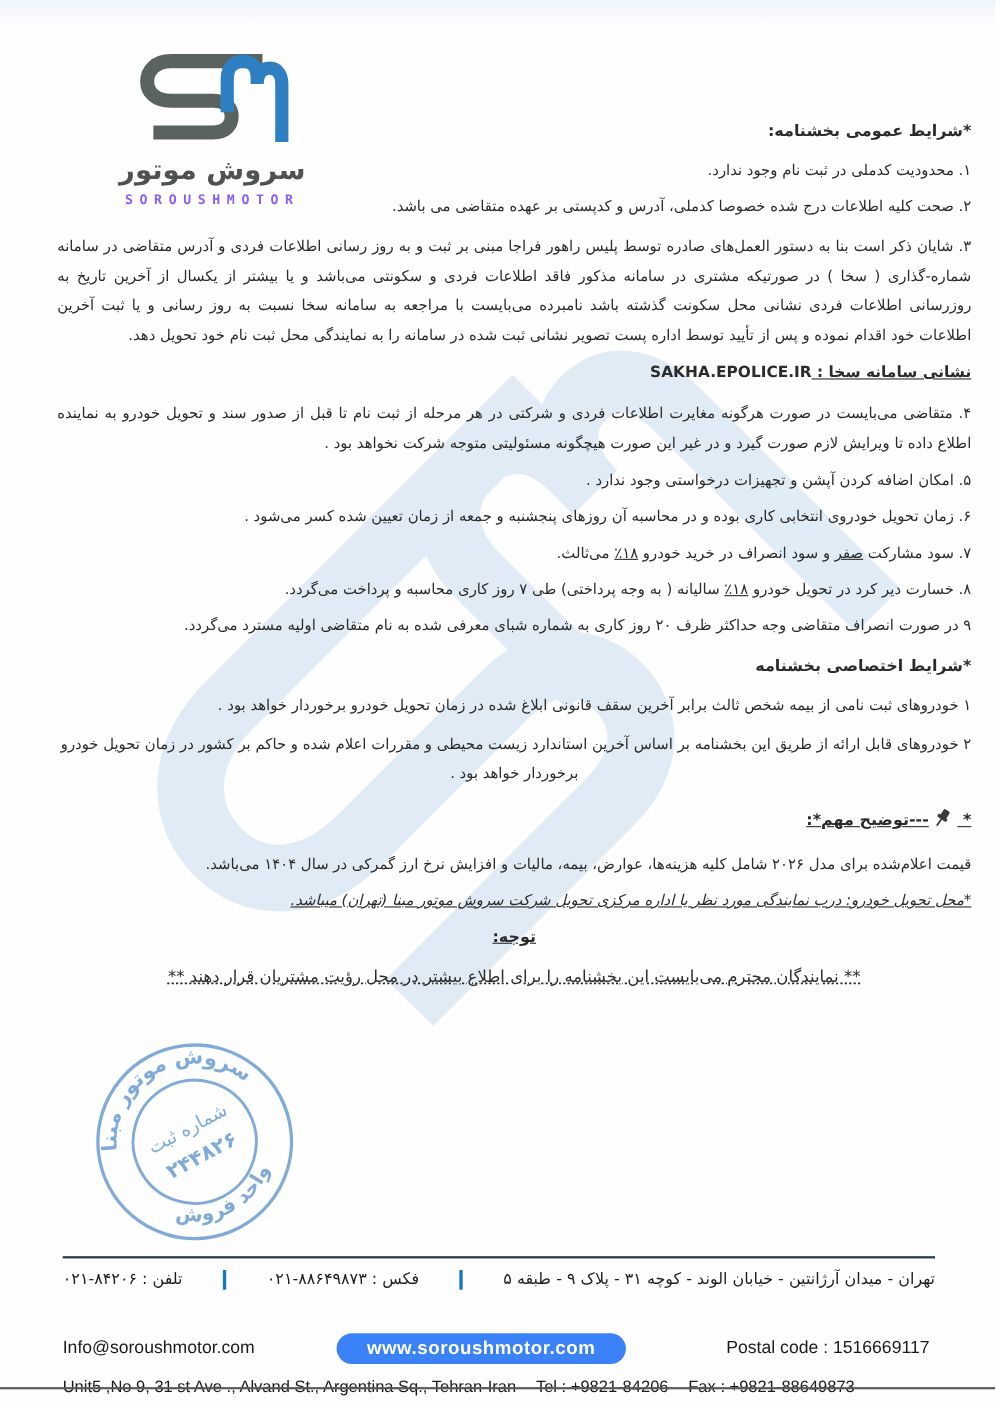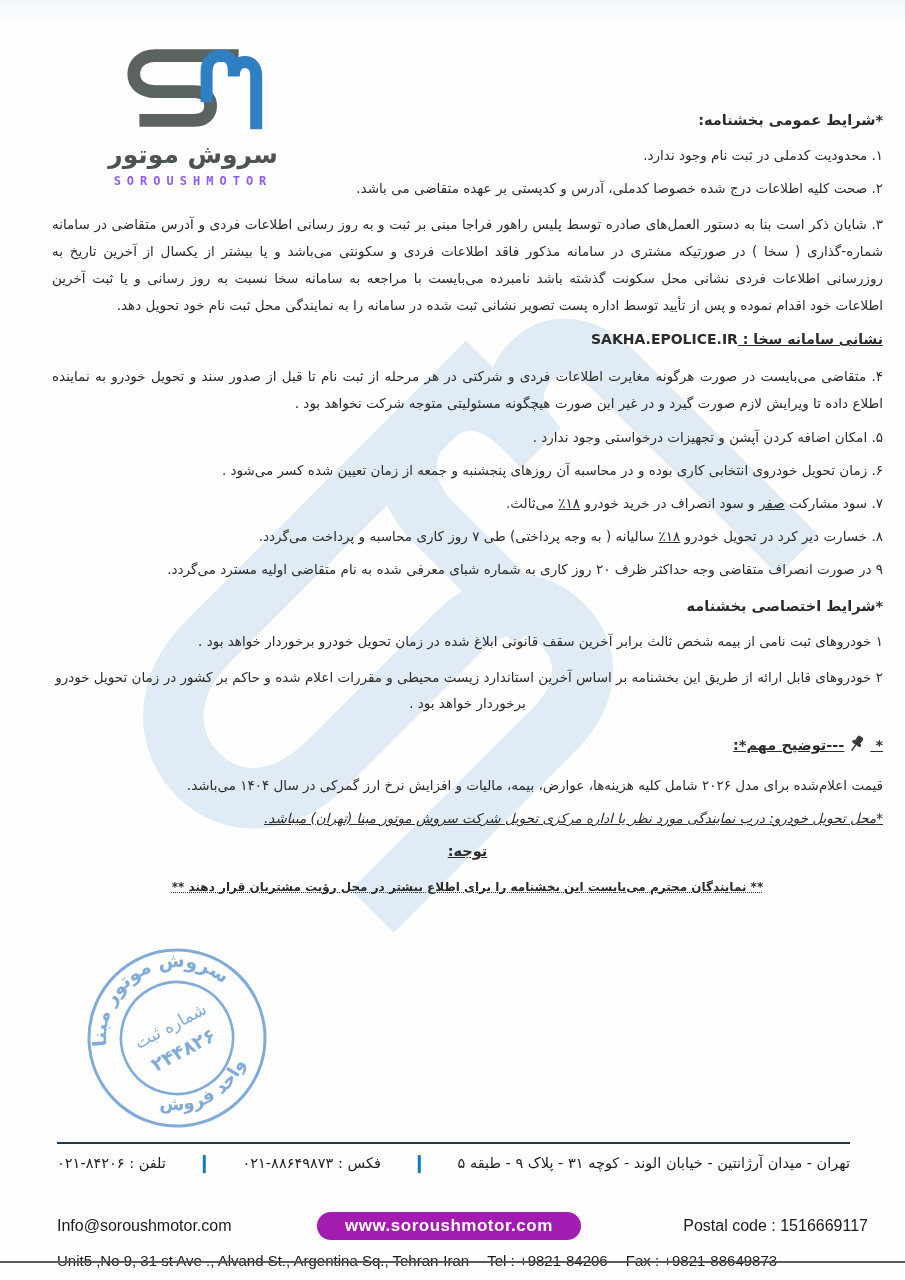--- a/index.html
+++ b/index.html
@@ -28,39 +28,39 @@
   .h1{font-weight:bold;font-size:14.5px;margin-bottom:15px !important;}
   .just{text-align:justify;line-height:27px;margin-bottom:10px !important;}
   .sakha{font-weight:bold;font-size:14px;text-decoration:underline;margin-bottom:14px !important;}
   .u{text-decoration:underline;}
   .center{text-align:center;}
   .imp-title{font-weight:bold;font-size:14.5px;text-decoration:underline;margin-bottom:16px !important;}
   .imp-title .pin{display:inline-block;vertical-align:-4px;margin:0 3px;}
   .delivery{text-decoration:underline;font-weight:500;margin-top:6px;font-style:italic;}
   .attention{font-weight:bold;font-size:14.5px;text-decoration:underline;text-align:center;
     margin:10px 0 16px 0 !important;}
-  .final-line{font-weight:bold;font-size:12px;text-align:center;text-decoration:underline;
+  .final-line{font-weight:normal;font-size:15px;text-align:center;text-decoration:underline;
     text-decoration-style:dotted;}
   .gap8{height:8px;} .gap4{height:4px;}
   
   .stamp{position:absolute;left:62px;top:938px;width:230px;height:200px;}
   
   .footer-rule{position:absolute;left:57px;right:55px;top:1142px;border-top:2px solid #20384e;}
   .footer-fa{position:absolute;left:57px;right:55px;top:1152px;direction:rtl;
     display:flex;justify-content:space-between;align-items:center;
     font-size:14.5px;font-weight:500;color:#1d1d1d;}
   .footer-fa .sep{color:#1478be;font-weight:bold;font-size:18px;}
   .footer-en{position:absolute;left:57px;right:55px;top:1252px;
     font-family:"Liberation Sans",sans-serif;font-size:15px;font-weight:500;color:#1a1a1a;
     display:flex;gap:18px;white-space:nowrap;}
-  .footer-bottom{position:absolute;left:57px;right:37px;top:1212px;
+  .footer-bottom{position:absolute;left:57px;right:60px;top:1212px;
     display:flex;justify-content:space-between;align-items:center;
     font-family:"Liberation Sans",sans-serif;font-size:16px;color:#1a1a1a;}
   .email{font-weight:500;}
-  .site-pill{background:#a21caf;color:#ffffff;font-weight:bold;font-size:17px;
+  .site-pill{background:#3b82f6;color:#ffffff;font-weight:bold;font-size:17px;
     padding:4px 28px;border-radius:16px;letter-spacing:.5px;}
   .postal{font-weight:500;margin-left:17px;}
   .page-edge{position:absolute;left:0;right:0;top:1261px;border-top:2px solid #5a5a5a;}
   .num{direction:ltr;unicode-bidi:isolate;display:inline-block;}
 </style>
 </head>
 <body>
 
 <div class="page">
   <div class="scan-tint"></div>

